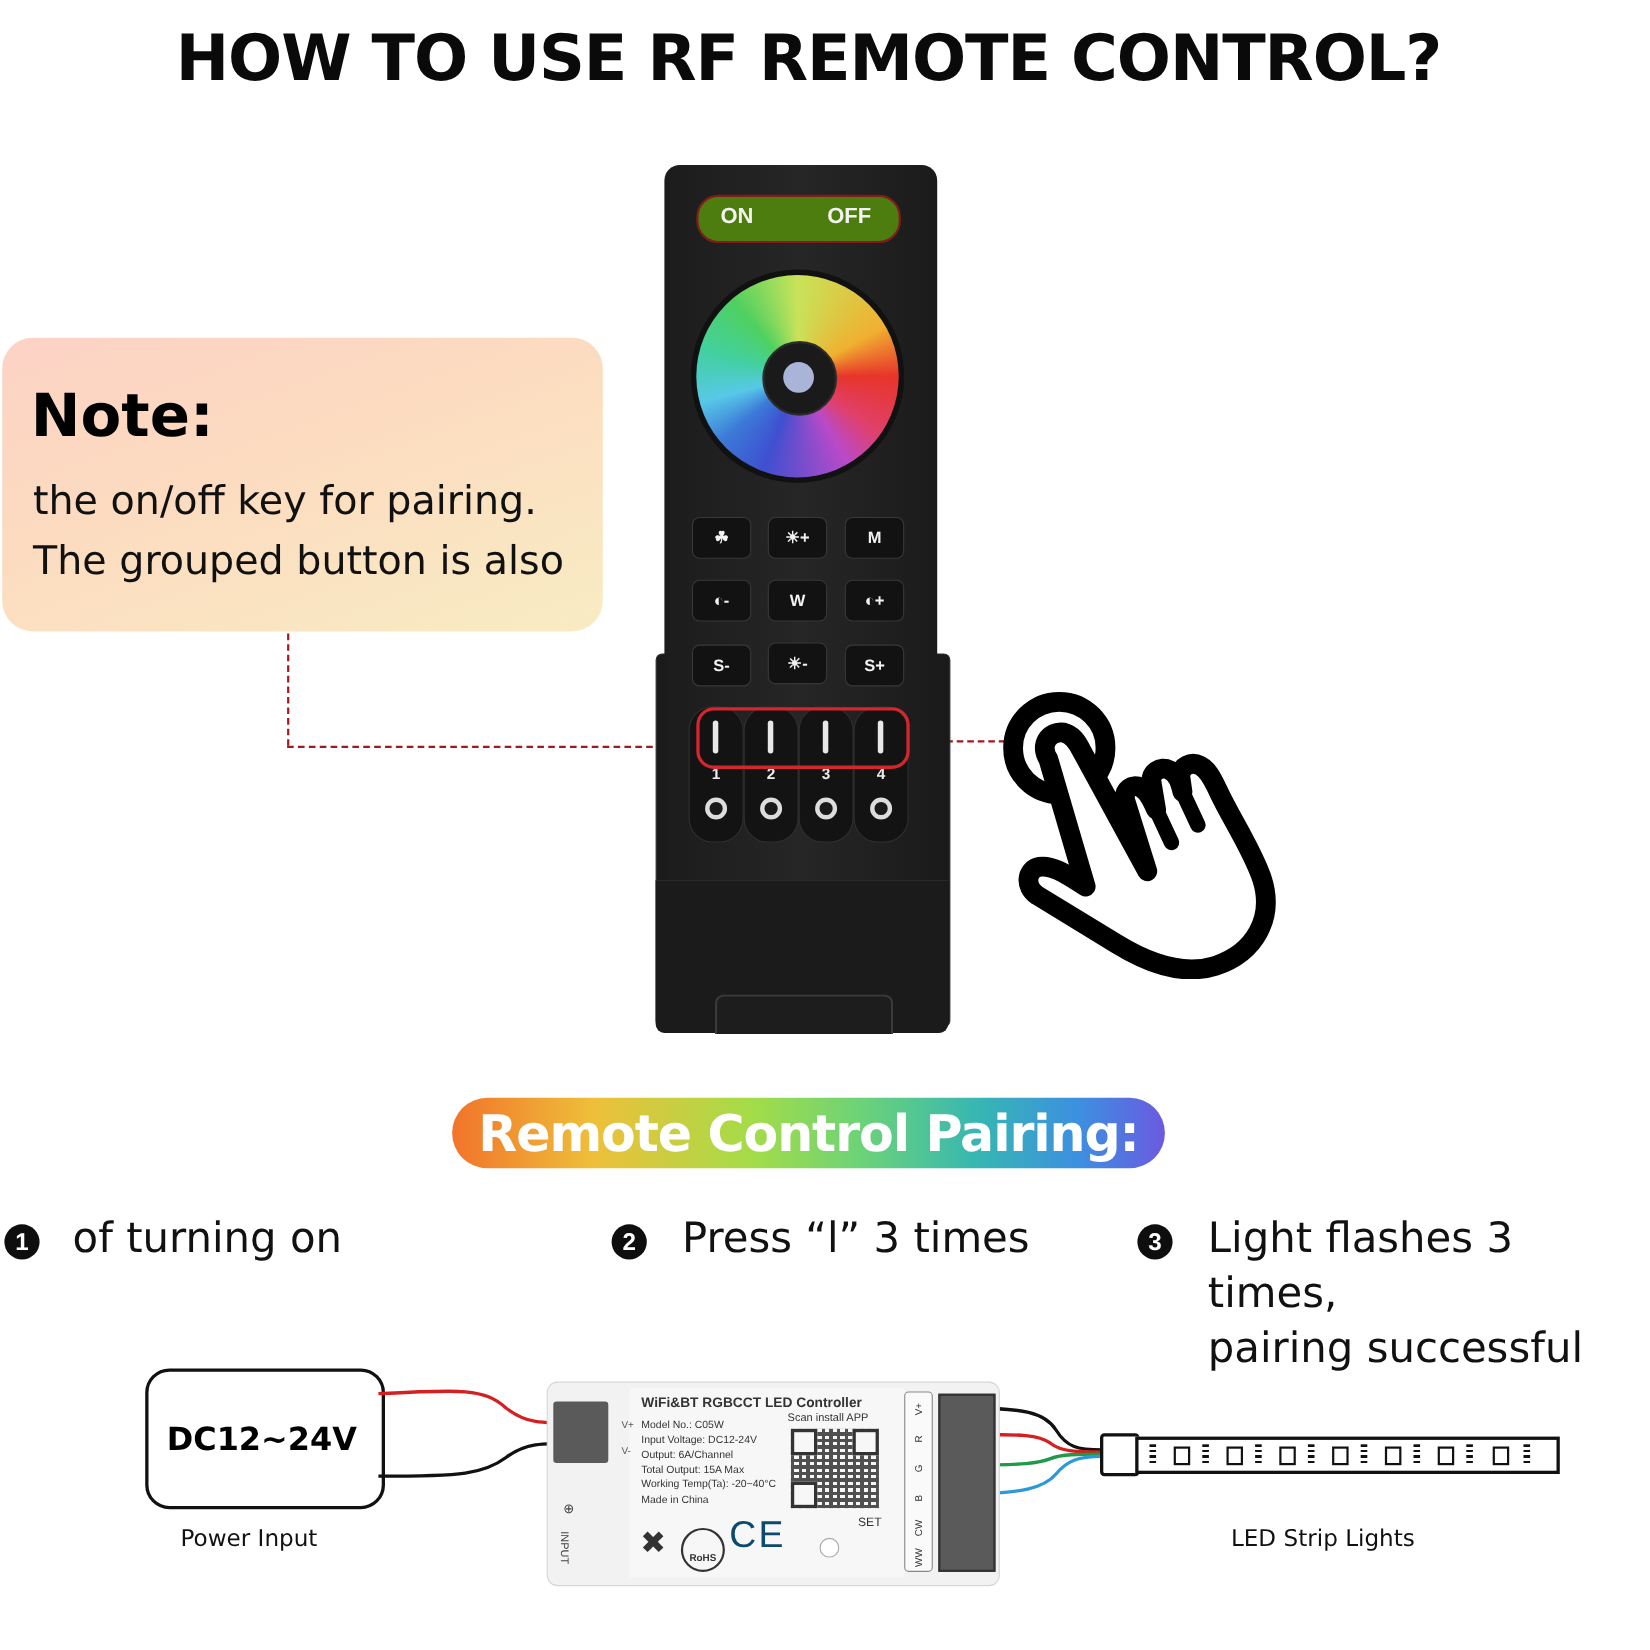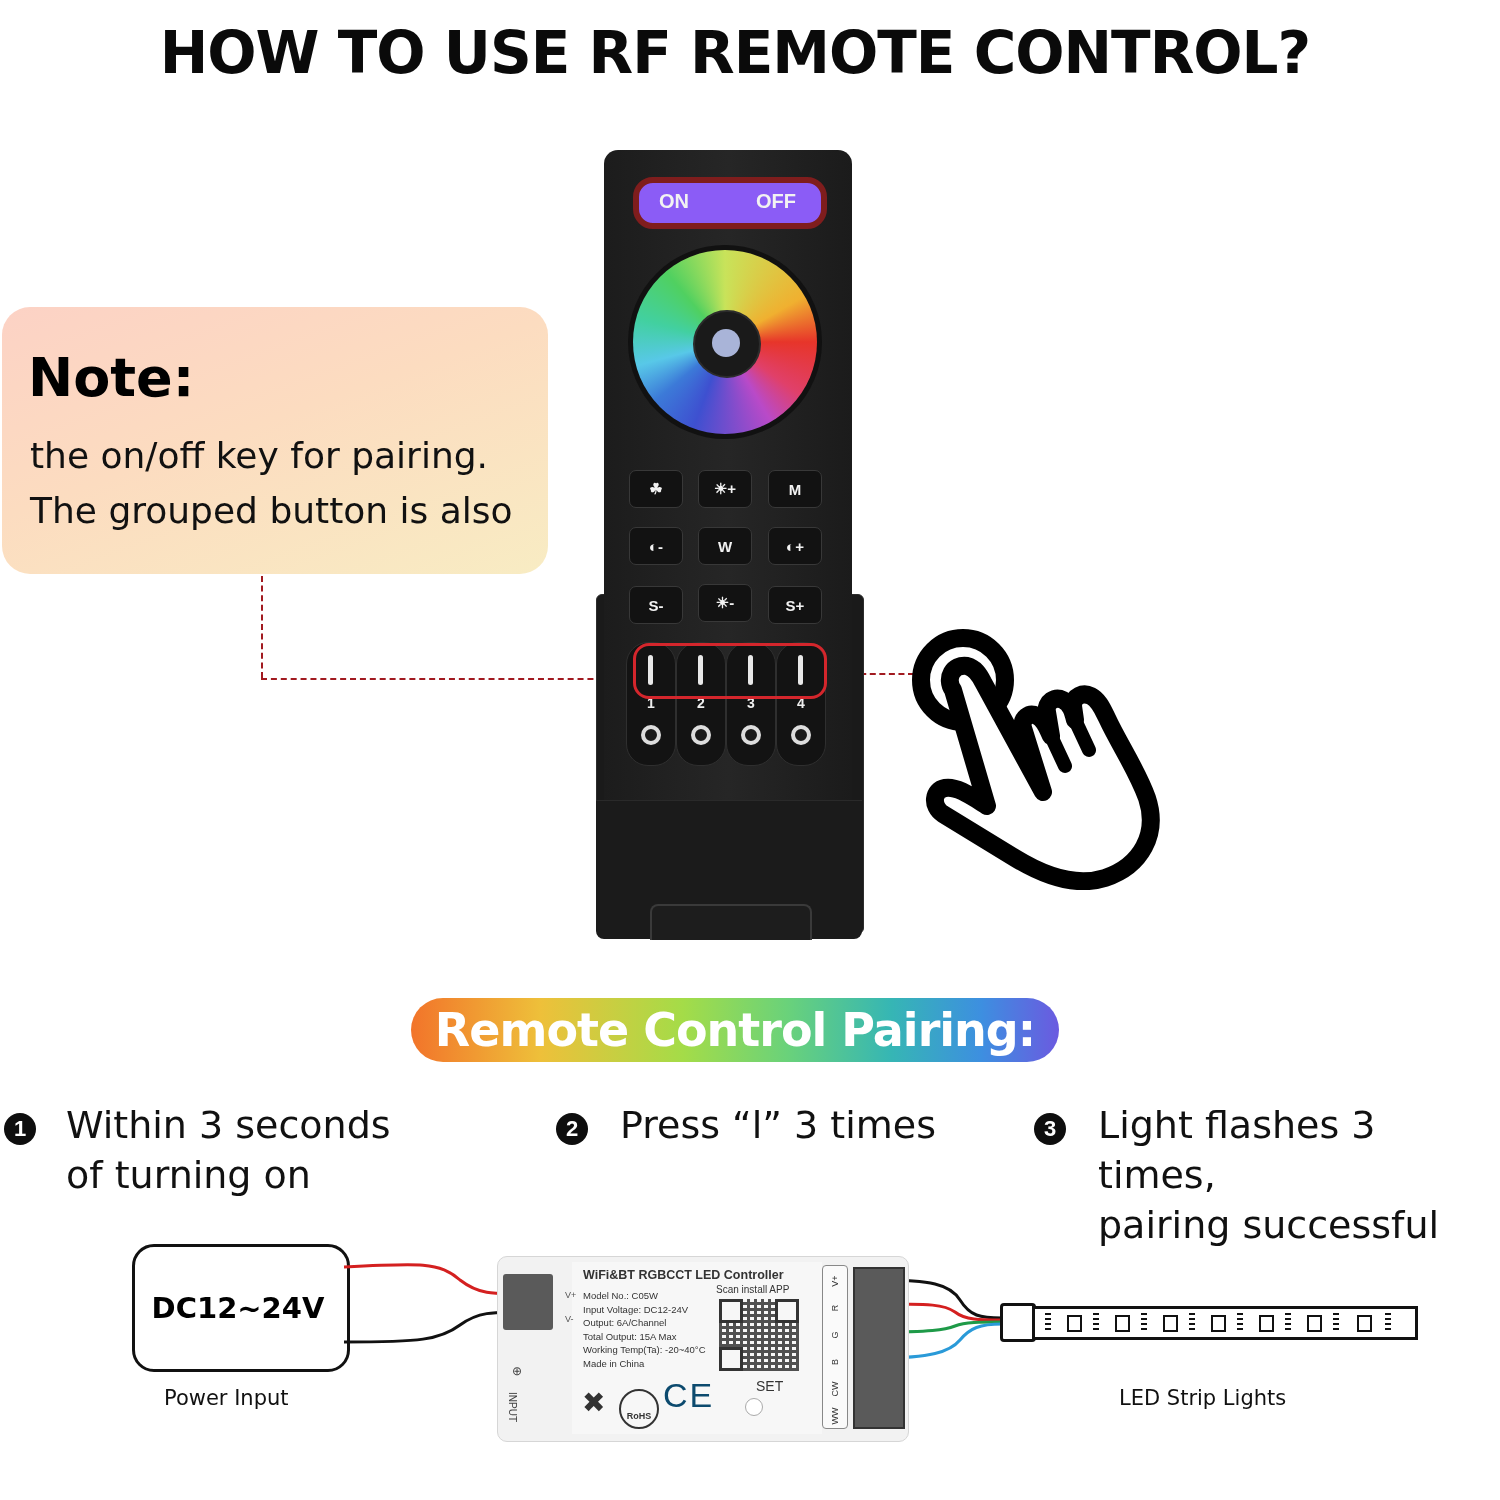--- a/index.html
+++ b/index.html
@@ -15,21 +15,21 @@
   
   .dash-v{left:261px;top:576px;width:0;height:102px;border-left:2px dashed #a11a20;}
   .dash-h{left:261px;top:678px;width:372px;height:0;border-top:2px dashed #a11a20;}
   .dash-h2{left:822px;top:673px;width:92px;height:0;border-top:2px dashed #a11a20;}
   
   .clip-l{left:596px;top:594px;width:34px;height:338px;background:#1a1a1a;border-radius:6px;border:1px solid #2c2c2c;}
   .clip-r{left:828px;top:594px;width:34px;height:338px;background:#1a1a1a;border-radius:6px;border:1px solid #2c2c2c;}
   .remote{left:604px;top:150px;width:248px;height:786px;border-radius:14px;background:linear-gradient(90deg,#1c1c1c,#262626 50%,#1b1b1b);}
   .holder{left:596px;top:800px;width:266px;height:138px;background:#1b1b1b;border-radius:0 0 8px 8px;border-top:1px solid #2a2a2a;}
   .holder-tab{left:650px;top:904px;width:158px;height:34px;border:2px solid #3a3a3a;border-bottom:none;border-radius:8px 8px 0 0;background:#1d1d1d;}
-  .onoff{left:633px;top:177px;width:182px;height:40px;border-radius:20px;background:#8b5cf6;border:6px solid #7f1d1d;}
+  .onoff{left:633px;top:177px;width:182px;height:40px;border-radius:20px;background:#4d7c0f;border:2px solid #7f1d1d;}
   .onoff span{position:absolute;top:7px;font-weight:bold;font-size:20px;color:#f2f2f2;}
   .wheel-ring{left:628px;top:245px;width:194px;height:194px;border-radius:50%;background:#111;}
   .wheel{left:633px;top:250px;width:184px;height:184px;border-radius:50%;
     background:conic-gradient(from 0deg,#c8e35a,#f0b030 60deg,#e7352a 90deg,#e0406a 125deg,#b94ac8 150deg,#3e50d0 200deg,#3c7ad8 230deg,#58c8e8 255deg,#42d0a0 285deg,#50d060 320deg,#c8e35a 360deg);}
   .wheel-hub{left:693px;top:310px;width:64px;height:64px;border-radius:50%;background:#1a1a1a;border:2px solid #2c2c2c;}
   .wheel-dot{left:712px;top:329px;width:28px;height:28px;border-radius:50%;background:#a9b4d8;}
   .key{width:52px;height:36px;border-radius:7px;background:#121212;border:1px solid #383838;color:#f2f2f2;font-weight:bold;font-size:15px;display:flex;align-items:center;justify-content:center;}
   .slot{width:48px;height:122px;border-radius:22px;background:#131313;border:1px solid #2f2f2f;}
   .slot-bar{position:absolute;left:21px;top:12px;width:5px;height:30px;border-radius:3px;background:#e8e8e8;}
   .slot-num{position:absolute;left:0;top:52px;width:48px;text-align:center;font-weight:bold;font-size:14px;color:#eee;}
@@ -149,21 +149,20 @@
   <circle cx="58" cy="60" r="42" fill="none" stroke="#000" stroke-width="18"></circle>
   <path d="M48,70 C40,58 48,44 62,46 C70,48 74,54 78,62 L138,172 L118,108 C116,98 124,92 132,96 C140,100 142,108 146,116 L142,92 C140,82 150,76 158,80 C166,84 168,92 170,100 L168,86 C168,76 178,72 186,76 C194,80 198,90 202,98 C214,124 232,150 242,178 C254,214 236,246 200,258 C168,268 136,254 110,238 L38,194 C26,186 28,170 40,168 C52,166 66,176 82,186 Z" fill="#fff" stroke="#000" stroke-width="18" stroke-linejoin="round"></path>
   <path d="M110,108 L132,148 M146,116 L160,146 M170,100 L184,130" stroke="#000" stroke-width="14" stroke-linecap="round"></path>
 </svg>
 
 <div class="abs pill"></div>
 <div class="abs pill-text">Remote Control Pairing:</div>
 
 <div class="abs step-num" style="left:4px;top:1113px;">1</div>
 <div class="abs step-text" style="left:66px;top:1100px;">
-  <div>Within 3 seconds</div>
   <div>of turning on</div>
 </div>
 <div class="abs step-num" style="left:556px;top:1113px;">2</div>
 <div class="abs step-text" style="left:620px;top:1100px;">
   <div>Press “l” 3 times</div>
 </div>
 <div class="abs step-num" style="left:1034px;top:1113px;">3</div>
 <div class="abs step-text" style="left:1098px;top:1100px;">
   <div>Light flashes 3 times,</div>
   <div>pairing successful</div>
@@ -196,21 +195,21 @@
   <div>Input Voltage: DC12-24V</div>
   <div>Output: 6A/Channel</div>
   <div>Total Output: 15A Max</div>
   <div>Working Temp(Ta): -20~40°C</div>
   <div>Made in China</div>
 </div>
 <div class="abs qr"></div>
 <div class="abs qr-c" style="left:719px;top:1299px;"></div>
 <div class="abs qr-c" style="left:775px;top:1299px;"></div>
 <div class="abs qr-c" style="left:719px;top:1347px;"></div>
-<div class="abs" style="left:756px;top:1378px;font-size:14px;color:#333;">SET</div>
+<div class="abs" style="left:780px;top:1378px;font-size:11px;color:#333;">SET</div>
 <div class="abs" style="left:745px;top:1398px;width:16px;height:16px;border-radius:50%;border:1px solid #aaa;background:#fff;"></div>
 <div class="abs" style="left:582px;top:1386px;font-size:28px;color:#333;">✖</div>
 <div class="abs" style="left:619px;top:1389px;width:36px;height:36px;border-radius:50%;border:2px solid #333;font-size:9px;font-weight:bold;text-align:center;line-height:50px;color:#333;">RoHS</div>
 <div class="abs" style="left:663px;top:1376px;font-size:34px;color:#0c4a6e;letter-spacing:2px;">CE</div>
 
 <div class="abs" style="left:808px;top:1325px;font-size:9px;color:#333;transform:rotate(-90deg);">OUTPUT</div>
 <div class="abs out-col">
   <div class="out-lab" style="top:2px;">V+</div>
   <div class="out-lab" style="top:29px;">R</div>
   <div class="out-lab" style="top:56px;">G</div>

